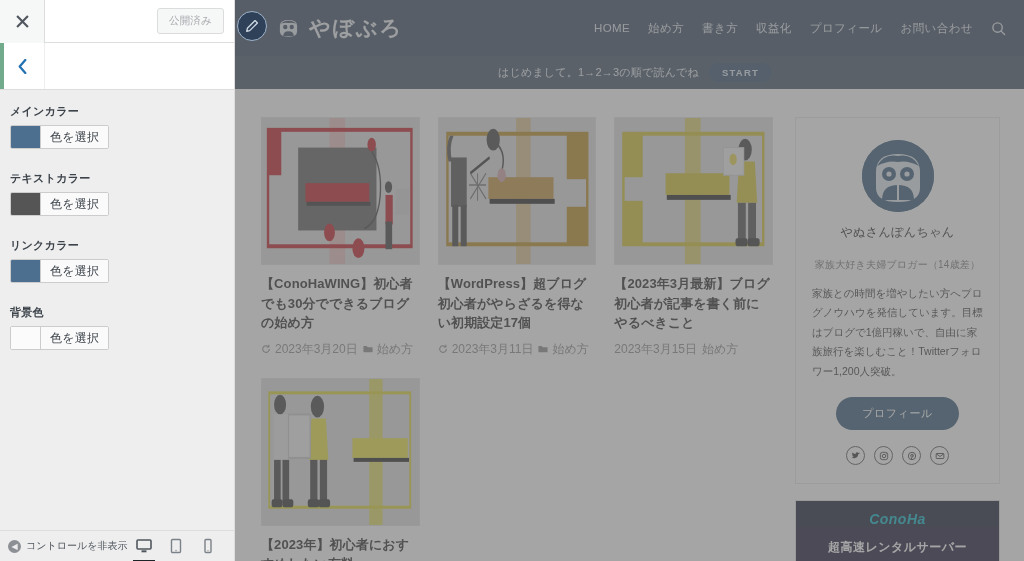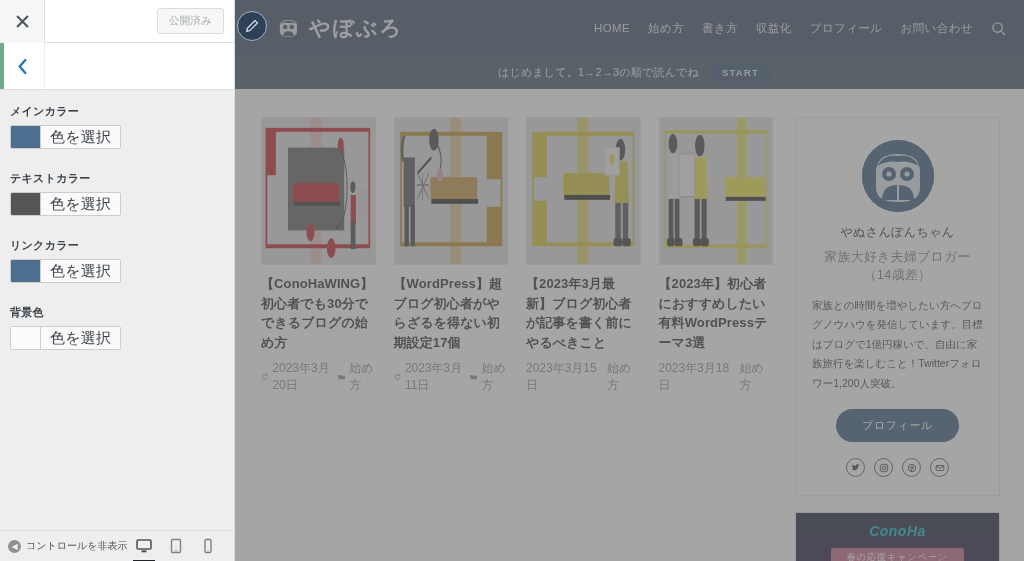--- a/index.html
+++ b/index.html
@@ -57,21 +57,21 @@
   .cz-label {
     font-size:11px; font-weight:bold; color:#3c434a; margin-bottom:6px;
     letter-spacing:.3px;
   }
   .color-picker {
     display:inline-flex; border:1px solid #ccc; border-radius:2px; overflow:hidden;
     background:#fdfdfd; height:24px; cursor:pointer;
   }
   .color-swatch { width:30px; height:22px; border-right:1px solid #ccc; }
   .color-btn {
-    font-size:15px; color:#3c434a; padding:0 9px; display:flex; align-items:center;
+    font-size:12px; color:#3c434a; padding:0 9px; display:flex; align-items:center;
     background:#fafafa; letter-spacing:.2px;
   }
   .cz-footer {
     height:31px; border-top:1px solid #ddd; background:#eee; display:flex;
     align-items:center; padding:0 8px; gap:6px;
   }
   .cz-hide {
     display:flex; align-items:center; gap:5px; font-size:10px; color:#50575e;
     cursor:pointer;
   }
@@ -121,21 +121,21 @@
   }
   .notice-text { color:#e8edf2; font-size:11px; letter-spacing:.2px;margin-left:11px; }
   .notice-btn {
     background:#2d4b69; color:#dbe5ee; font-size:9.5px; font-weight:bold;
     padding:4px 13px; border-radius:11px; letter-spacing:1.2px; cursor:pointer;
   }
 
   .site-main {
     display:flex; gap:22px; padding:28px 24px 0 26px; background:#fff; height:472px;
   }
-  .posts { flex:1; display:grid; grid-template-columns:1fr 1fr 1fr 1fr; gap:20px 18px; align-content:start; }
+  .posts { flex:1; display:grid; grid-template-columns:1fr 1fr 1fr; gap:20px 18px; align-content:start; }
   .card { cursor:pointer; }
   .thumb {
     width:100%; height:148px; background:#ddd; position:relative; overflow:hidden;
     border:1px solid #e3e3e3;
   }
   .card-title {
     font-size:13px; line-height:1.5; color:#222; margin-top:9px; font-weight:bold;
     letter-spacing:.1px;
   }
   .card-meta {
@@ -146,21 +146,21 @@
 
   .sidebar-widgets { width:205px; flex:0 0 205px; }
   .profile-card {
     background:#fff; border:1px solid #e6e6e6; padding:22px 16px 18px; text-align:center;
   }
   .avatar {
     width:72px; height:72px; border-radius:50%; background:#2f5574; margin:0 auto 12px;
     position:relative;
   }
   .profile-name { font-size:12px; color:#222; font-weight:normal; letter-spacing:.4px; }
-  .profile-role { font-size:13px; color:#777; margin-top:7px; letter-spacing:.2px; }
+  .profile-role { font-size:10px; color:#777; margin-top:17px; letter-spacing:.2px; }
   .profile-desc {
     font-size:10.5px; color:#333; line-height:1.85; text-align:left; margin-top:12px;
   }
   .profile-btn {
     display:inline-block; background:#2f5574; color:#fff; font-size:11px;
     padding:9px 26px; border-radius:20px; margin-top:16px; cursor:pointer; letter-spacing:.5px;
   }
   .socials { display:flex; justify-content:center; gap:9px; margin-top:16px; }
   .social {
     width:19px;height:19px;border-radius:50%;border:1px solid #555;display:flex;
@@ -510,21 +510,20 @@
               </svg>
             </span>
           </div>
         </div>
 
         <div class="ad-banner">
           <div class="ad-top">
             <span class="ad-logo">ConoHa</span>
           </div>
           <div class="ad-body">
-            <span class="ad-pill">春の応援キャンペーン</span>
             <div class="ad-l1">超高速レンタルサーバー</div>
             
           </div>
         </div>
       </aside>
 
     </div>
 
     <div class="preview-dim"></div>
   </section>

